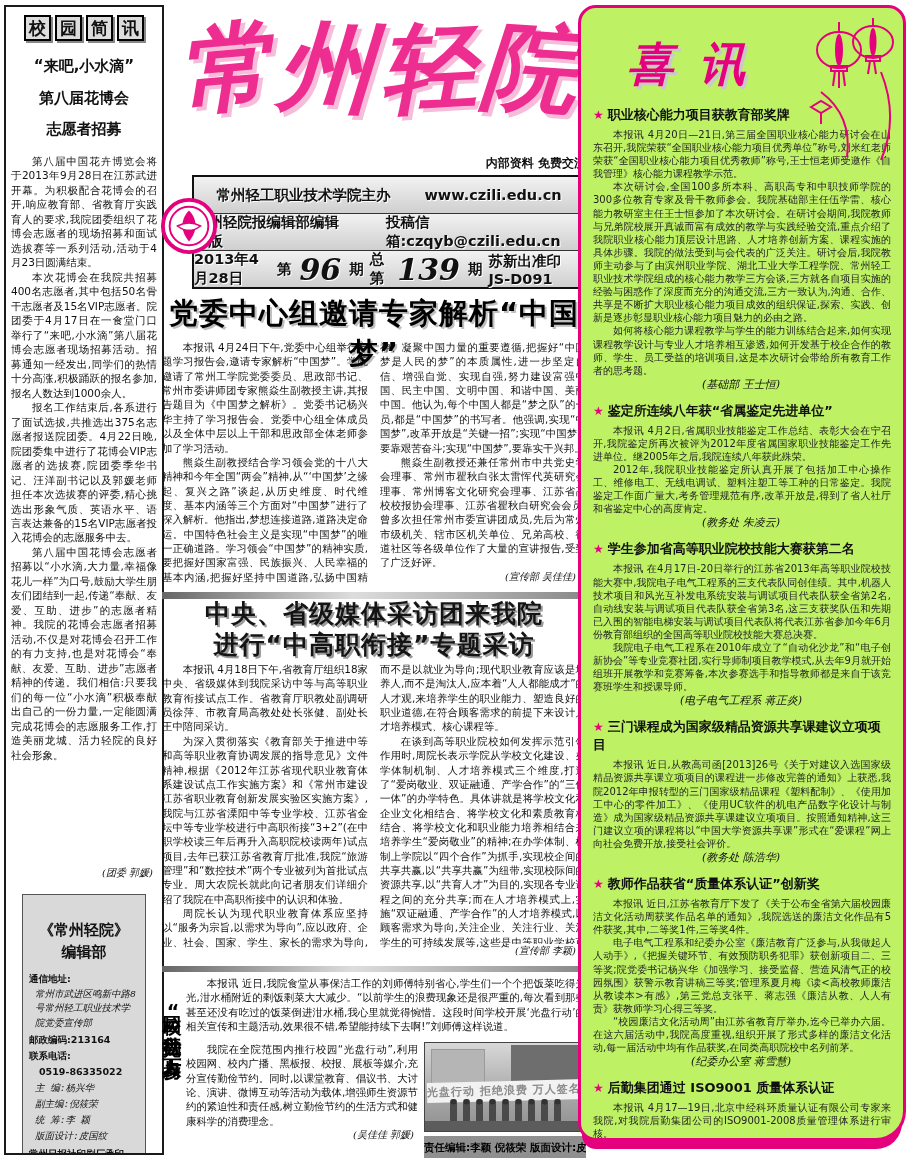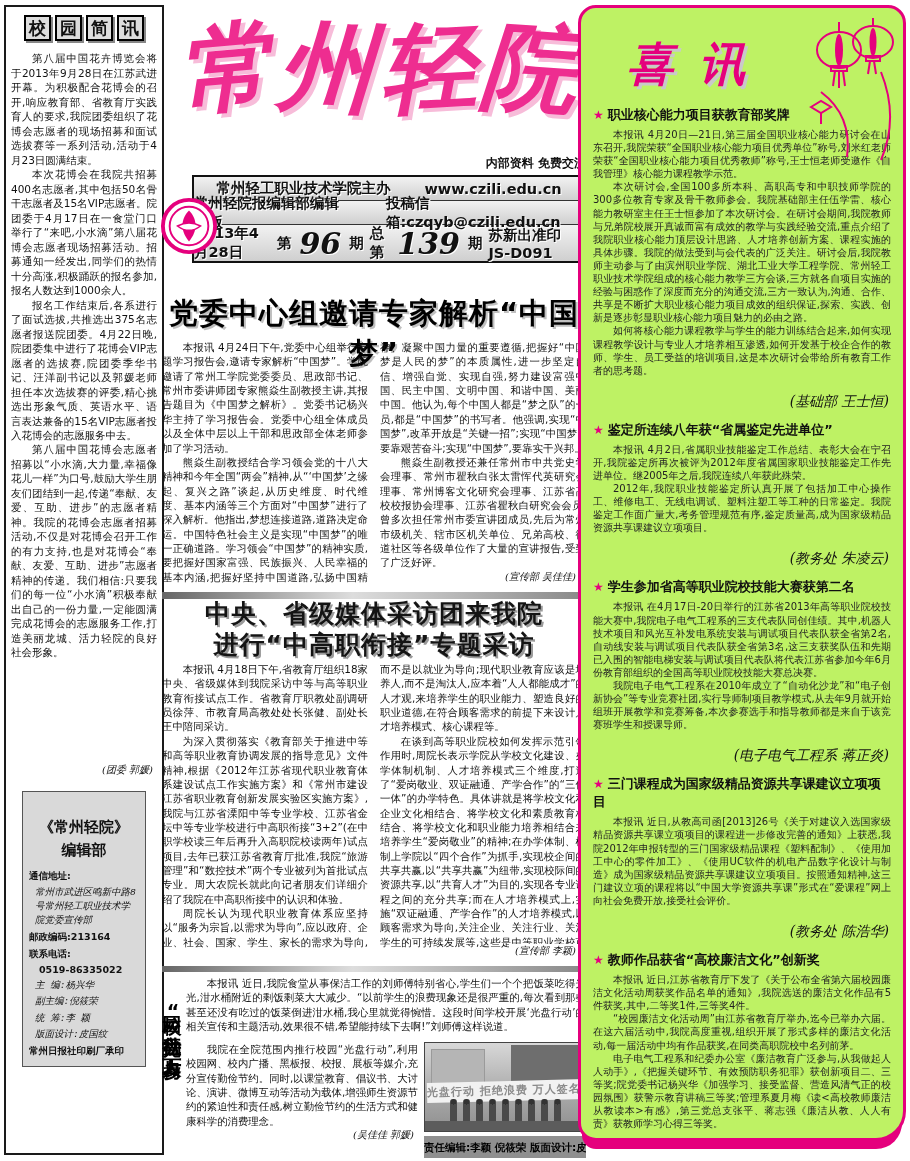--- a/index.html
+++ b/index.html
@@ -33,21 +33,21 @@
               text-shadow:4px 4px 0 #f7bcd9, -1px -1px 0 #fff; }
   .masthead span:nth-child(1){ transform:rotate(-5deg); }
   .masthead span:nth-child(2){ transform:rotate(3deg); }
   .masthead span:nth-child(3){ transform:rotate(-3deg); }
   .masthead span:nth-child(4){ transform:rotate(4deg); }
   .circ-note { position:absolute; left:162px; top:155px; width:424px; text-align:right;
               font-size:12px; font-weight:bold; }
   .info-box { position:absolute; left:192px; top:175px; width:394px; border:2px solid #111; }
   .info-row { display:flex; justify-content:center; align-items:center; gap:34px;
               background:linear-gradient(#f2f2f2,#cfcfcf); border-bottom:1px solid #333;
-              height:24px; font-weight:bold; font-size:14.5px; text-shadow:1px 1px 0 #fff; }
+              height:37px; font-weight:bold; font-size:14.5px; text-shadow:1px 1px 0 #fff; }
   .info-row:last-child { border-bottom:none; height:36px; gap:6px; }
   .issue-no { font-family:"DejaVu Serif",serif; font-style:italic; font-size:30px; font-weight:bold; padding:0 2px; }
   .logo { position:absolute; left:160px; top:197px; width:58px; height:58px; z-index:5; }
 
   
   .headline1 { position:absolute; left:162px; top:294px; width:424px; text-align:center;
               font-size:29px; font-weight:bold; color:#000000; letter-spacing:1px;
               text-shadow:2px 2px 0 #c0c0c0; }
   .art-cols { position:absolute; left:162px; width:424px; column-count:2; column-gap:12px;
               font-size:10.4px; line-height:1.38; text-align:justify; overflow:hidden; }
@@ -93,29 +93,34 @@
               background:#bef264; border:3px solid #e5007d; border-radius:18px 18px 30px 18px;
               box-shadow:0 12px 0 -4px #e5007d; padding:10px 12px 8px 12px; overflow:hidden; }
   .gn-title { margin:16px 0 10px 34px; font-family:"DejaVu Serif",serif; font-style:italic;
               font-weight:bold; font-size:46px; color:#e5007d; letter-spacing:26px;
               text-shadow:3px 3px 0 #c9c9c9; }
   .lanterns { position:absolute; right:4px; top:4px; }
   .gn-item { margin-top:10px; }
   .gn-head { font-size:13px; font-weight:bold; color:#101010; margin-bottom:4px; }
   .gn-star { color:#e5007d; font-size:12px; margin-right:4px; }
   .gn-item p { font-size:10px; line-height:1.31; text-align:justify; text-indent:2em; color:#222; }
-  .gn-byline { text-align:right; font-size:14px; font-family:"DejaVu Serif",serif;
-              font-style:italic; padding-right:2px;margin-top:16px; }
+  .gn-byline { text-align:center; font-size:11px; font-family:"DejaVu Serif",serif;
+              font-style:italic; padding-right:2px; }
 </style>
 </head>
 <body>
 
 <div class="left-box">
   <div class="sec-tiles">
     <span>校</span><span>园</span><span>简</span><span>讯</span>
+  </div>
+  <div class="l-title">
+    <div>“来吧,小水滴”</div>
+    <div>第八届花博会</div>
+    <div>志愿者招募</div>
   </div>
   <div class="l-body">
     <p>第八届中国花卉博览会将于2013年9月28日在江苏武进开幕。为积极配合花博会的召开,响应教育部、省教育厅实践育人的要求,我院团委组织了花博会志愿者的现场招募和面试选拔赛等一系列活动,活动于4月23日圆满结束。</p>
     <p>本次花博会在我院共招募400名志愿者,其中包括50名骨干志愿者及15名VIP志愿者。院团委于4月17日在一食堂门口举行了“来吧,小水滴”第八届花博会志愿者现场招募活动。招募通知一经发出,同学们的热情十分高涨,积极踊跃的报名参加,报名人数达到1000余人。</p>
     <p>报名工作结束后,各系进行了面试选拔,共推选出375名志愿者报送院团委。4月22日晚,院团委集中进行了花博会VIP志愿者的选拔赛,院团委季华书记、汪洋副书记以及郭媛老师担任本次选拔赛的评委,精心挑选出形象气质、英语水平、语言表达兼备的15名VIP志愿者投入花博会的志愿服务中去。</p>
     <p>第八届中国花博会志愿者招募以“小水滴,大力量,幸福像花儿一样”为口号,鼓励大学生朋友们团结到一起,传递“奉献、友爱、互助、进步”的志愿者精神。我院的花博会志愿者招募活动,不仅是对花博会召开工作的有力支持,也是对花博会“奉献、友爱、互助、进步”志愿者精神的传递。我们相信:只要我们的每一位“小水滴”积极奉献出自己的一份力量,一定能圆满完成花博会的志愿服务工作,打造美丽龙城、活力轻院的良好社会形象。</p>
   </div>
   <div class="byline">(团委 郭媛)</div>
   <div class="editor-box">
     <div class="eb-title">
@@ -249,42 +254,42 @@
     <div class="gn-head"><span class="gn-star">★</span><span>职业核心能力项目获教育部奖牌</span></div>
     <p>本报讯 4月20日—21日,第三届全国职业核心能力研讨会在山东召开,我院荣获“全国职业核心能力项目优秀单位”称号,刘米红老师荣获“全国职业核心能力项目优秀教师”称号,王士恒老师受邀作《自我管理》核心能力课程教学示范。</p>
     <p>本次研讨会,全国100多所本科、高职高专和中职技师学院的300多位教育专家及骨干教师参会。我院基础部主任伍学雷、核心能力教研室主任王士恒参加了本次研讨会。在研讨会期间,我院教师与兄弟院校展开真诚而富有成效的教学与实践经验交流,重点介绍了我院职业核心能力顶层设计思路、人才培养创新方案、课程实施的具体步骤。我院的做法受到与会代表的广泛关注。研讨会后,我院教师主动参与了由滨州职业学院、湖北工业大学工程学院、常州轻工职业技术学院组成的核心能力教学三方会谈,三方就各自项目实施的经验与困惑作了深度而充分的沟通交流,三方一致认为,沟通、合作、共享是不断扩大职业核心能力项目成效的组织保证,探索、实践、创新是逐步彰显职业核心能力项目魅力的必由之路。</p>
     <p>如何将核心能力课程教学与学生的能力训练结合起来,如何实现课程教学设计与专业人才培养相互渗透,如何开发基于校企合作的教师、学生、员工受益的培训项目,这是本次研讨会带给所有教育工作者的思考题。</p>
     <div class="gn-byline">(基础部 王士恒)</div>
   </div>
 
   <div class="gn-item">
     <div class="gn-head"><span class="gn-star">★</span><span>鉴定所连续八年获“省属鉴定先进单位”</span></div>
     <p>本报讯 4月2日,省属职业技能鉴定工作总结、表彰大会在宁召开,我院鉴定所再次被评为2012年度省属国家职业技能鉴定工作先进单位。继2005年之后,我院连续八年获此殊荣。</p>
-    <p>2012年,我院职业技能鉴定所认真开展了包括加工中心操作工、维修电工、无线电调试、塑料注塑工等工种的日常鉴定。我院鉴定工作面广量大,考务管理规范有序,鉴定质量高,成为国家级精品资源共享课建议立项项目。</p>
+    <p>2012年,我院职业技能鉴定所认真开展了包括加工中心操作工、维修电工、无线电调试、塑料注塑工等工种的日常鉴定。我院鉴定工作面广量大,考务管理规范有序,改革开放是,得到了省人社厅和省鉴定中心的高度肯定。</p>
     <div class="gn-byline">(教务处 朱凌云)</div>
   </div>
 
   <div class="gn-item">
     <div class="gn-head"><span class="gn-star">★</span><span>学生参加省高等职业院校技能大赛获第二名</span></div>
     <p>本报讯 在4月17日-20日举行的江苏省2013年高等职业院校技能大赛中,我院电子电气工程系的三支代表队同创佳绩。其中,机器人技术项目和风光互补发电系统安装与调试项目代表队获全省第2名,自动线安装与调试项目代表队获全省第3名,这三支获奖队伍和先期已入围的智能电梯安装与调试项目代表队将代表江苏省参加今年6月份教育部组织的全国高等职业院校技能大赛总决赛。</p>
     <p>我院电子电气工程系在2010年成立了“自动化沙龙”和“电子创新协会”等专业竞赛社团,实行导师制项目教学模式,从去年9月就开始组班开展教学和竞赛筹备,本次参赛选手和指导教师都是来自于该竞赛班学生和授课导师。</p>
     <div class="gn-byline">(电子电气工程系 蒋正炎)</div>
   </div>
 
   <div class="gn-item">
     <div class="gn-head"><span class="gn-star">★</span><span>三门课程成为国家级精品资源共享课建议立项项目</span></div>
     <p>本报讯 近日,从教高司函[2013]26号《关于对建议入选国家级精品资源共享课立项项目的课程进一步修改完善的通知》上获悉,我院2012年申报转型的三门国家级精品课程《塑料配制》、《使用加工中心的零件加工》、《使用UC软件的机电产品数字化设计与制造》成为国家级精品资源共享课建议立项项目。按照通知精神,这三门建议立项的课程将以“中国大学资源共享课”形式在“爱课程”网上向社会免费开放,接受社会评价。</p>
     <div class="gn-byline">(教务处 陈浩华)</div>
   </div>
 
   <div class="gn-item">
-    <div class="gn-head"><span class="gn-star">★</span><span>教师作品获省“高校廉洁文化”创新奖</span></div>
+    <div class="gn-head"><span class="gn-star">★</span><span>教师作品获省“质量体系认证”创新奖</span></div>
     <p>本报讯 近日,江苏省教育厅下发了《关于公布全省第六届校园廉洁文化活动周获奖作品名单的通知》,我院选送的廉洁文化作品有5件获奖,其中,二等奖1件,三等奖4件。</p>
+    <p>电子电气工程系和纪委办公室《廉洁教育广泛参与,从我做起人人动手》,《把握关键环节、有效预防职务犯罪》获创新项目二、三等奖;院党委书记杨兴华《加强学习、接受监督、营造风清气正的校园氛围》获警示教育讲稿三等奖;管理系夏月梅《读&lt;高校教师廉洁从教读本&gt;有感》,第三党总支张平、蒋志强《廉洁从教、人人有责》获教师学习心得三等奖。</p>
     <p>“校园廉洁文化活动周”由江苏省教育厅举办,迄今已举办六届。在这六届活动中,我院高度重视,组织开展了形式多样的廉洁文化活动,每一届活动中均有作品获奖,在同类高职院校中名列前茅。</p>
-    <p>电子电气工程系和纪委办公室《廉洁教育广泛参与,从我做起人人动手》,《把握关键环节、有效预防职务犯罪》获创新项目二、三等奖;院党委书记杨兴华《加强学习、接受监督、营造风清气正的校园氛围》获警示教育讲稿三等奖;管理系夏月梅《读&lt;高校教师廉洁从教读本&gt;有感》,第三党总支张平、蒋志强《廉洁从教、人人有责》获教师学习心得三等奖。</p>
     <div class="gn-byline">(纪委办公室 蒋雪慧)</div>
   </div>
 
   <div class="gn-item">
     <div class="gn-head"><span class="gn-star">★</span><span>后勤集团通过 ISO9001 质量体系认证</span></div>
     <p>本报讯 4月17—19日,北京中经科环质量认证有限公司专家来我院,对我院后勤集团公司的ISO9001-2008质量管理体系进行审核。</p>
     <p>17日上午,专家组组长介绍了审核标准、审核程序,我院副院长蒋新萍向专家们介绍了我院后勤集团公司发展的基本情况,恳请专家们对后勤集团公司多提宝贵意见,使后勤管理更具科学性。后勤集团公司总经理杨海在会上介绍了后勤集团公司近年来取得的成绩。</p>
 
   </div>
 </div>

